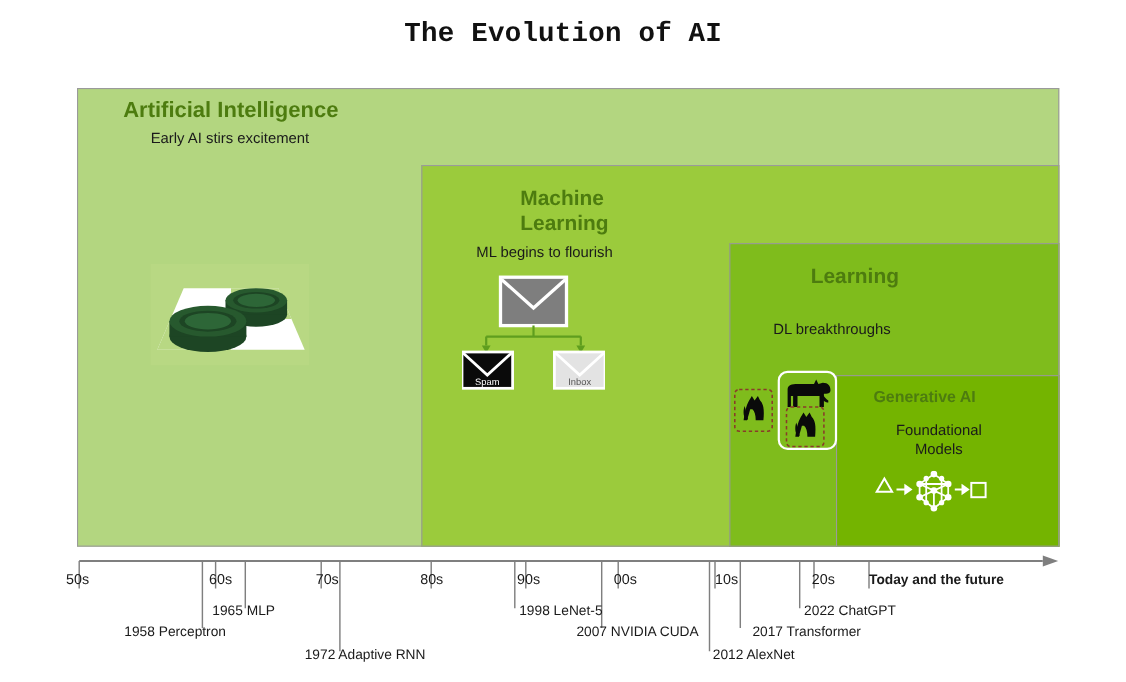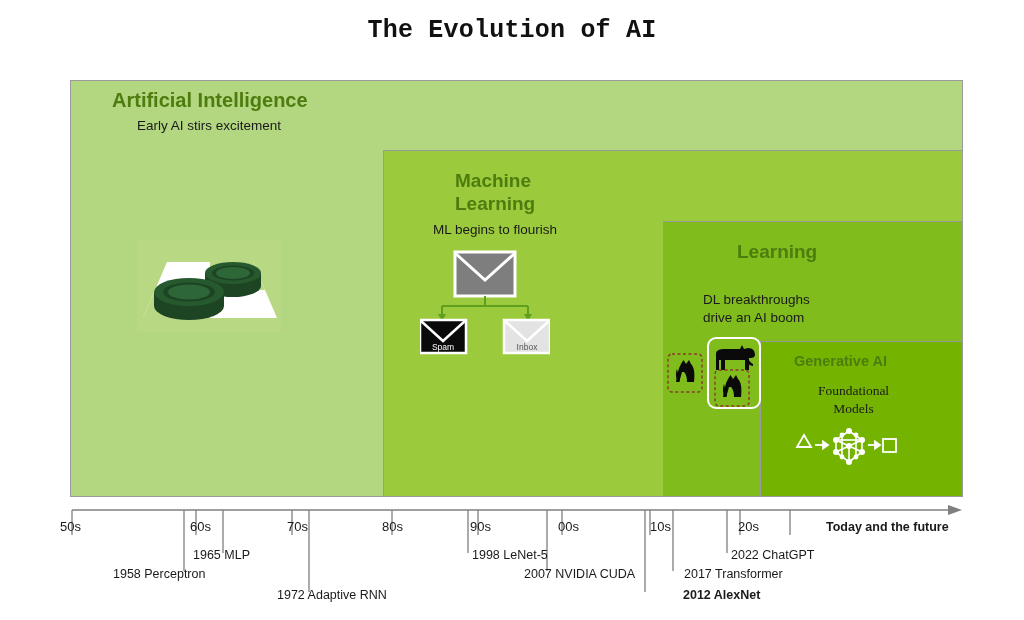--- a/index.html
+++ b/index.html
@@ -35,28 +35,28 @@
   }
   .box-sub{
     position:absolute;
     color:#1a1a1a;
     line-height:1.30;
   }
 
   #ai-title{left:112px;top:88px;font-size:20px;}
   #ai-sub{left:137px;top:117px;font-size:13.5px;}
 
-  #ml-title{left:455px;top:169px;font-size:19px;width:160px;}
+  #ml-title{left:473px;top:169px;font-size:19px;width:160px;}
   #ml-sub{left:433px;top:221px;font-size:13.5px;}
 
   #dl-title{left:737px;top:240px;font-size:19px;width:130px;}
   #dl-sub{left:703px;top:291px;font-size:13.5px;width:160px;}
 
   #gen-title{left:760px;top:353px;width:161px;text-align:center;font-size:14.5px;}
-  #gen-sub{left:760px;top:382px;width:187px;text-align:center;font-size:13.5px;font-family:Liberation Serif, serif;}
+  #gen-sub{left:760px;top:382px;width:187px;text-align:center;font-size:13.5px;}
 
   
   #checkers{position:absolute;left:137px;top:240px;width:144px;height:92px;background:#b8d883;}
   #checkers svg{display:block;}
 
   
   #spam-fig{position:absolute;left:420px;top:250px;width:130px;height:105px;}
   #spam-fig svg{display:block;}
 
   
@@ -67,21 +67,21 @@
   #gen-icon{position:absolute;left:795px;top:428px;width:104px;height:40px;}
   #gen-icon svg{display:block;}
 
   
   #timeline{position:absolute;left:0;top:495px;width:1000px;height:125px;}
   #timeline svg{display:block;}
   .tl-text{
     position:absolute;font-size:12.5px;color:#1a1a1a;white-space:nowrap;
   }
   .tl-decade{font-size:13px;}
-  .tl-today{font-weight:bold;font-size:12.5px;margin-left:36px;}
+  .tl-today{font-weight:bold;font-size:12.5px;}
 </style>
 </head>
 <body>
 
 <div class="page">
 
   <div class="title">The Evolution of AI</div>
 
   <div class="box" id="box-ai"></div>
   <div class="box" id="box-ml"></div>
@@ -95,21 +95,20 @@
     <div>Machine</div>
     <div>Learning</div>
   </div>
   <div class="box-sub" id="ml-sub">ML begins to flourish</div>
 
   <div class="box-title" id="dl-title">
     <div>Learning</div>
   </div>
   <div class="box-sub" id="dl-sub">
     <div>DL breakthroughs</div>
-    <div>drive an AI boom</div>
   </div>
 
   <div class="box-title" id="gen-title">Generative AI</div>
   <div class="box-sub" id="gen-sub">
     <div>Foundational</div>
     <div>Models</div>
   </div>
 
   <div id="checkers">
     <svg width="144" height="92" viewBox="0 0 144 92">
@@ -275,18 +274,18 @@
     <div class="tl-text tl-decade" style="left:558px;top:24px;">00s</div>
     <div class="tl-text tl-decade" style="left:650px;top:24px;">10s</div>
     <div class="tl-text tl-decade" style="left:738px;top:24px;">20s</div>
     <div class="tl-text tl-today" style="left:790px;top:25px;">Today and the future</div>
 
     <div class="tl-text" style="left:113px;top:72px;">1958 Perceptron</div>
     <div class="tl-text" style="left:193px;top:53px;">1965 MLP</div>
     <div class="tl-text" style="left:277px;top:93px;">1972 Adaptive RNN</div>
     <div class="tl-text" style="left:472px;top:53px;">1998 LeNet-5</div>
     <div class="tl-text" style="left:524px;top:72px;">2007 NVIDIA CUDA</div>
-    <div class="tl-text" style="left:683px;top:93px;font-weight:bold;">2012 AlexNet</div>
+    <div class="tl-text" style="left:648px;top:93px;">2012 AlexNet</div>
     <div class="tl-text" style="left:684px;top:72px;">2017 Transformer</div>
     <div class="tl-text" style="left:731px;top:53px;">2022 ChatGPT</div>
   </div>
 
 </div>
 
 </body></html>

